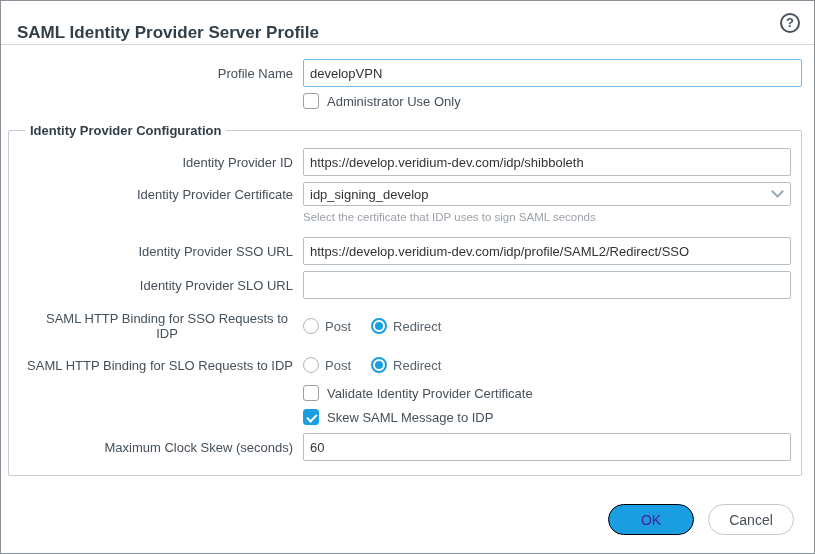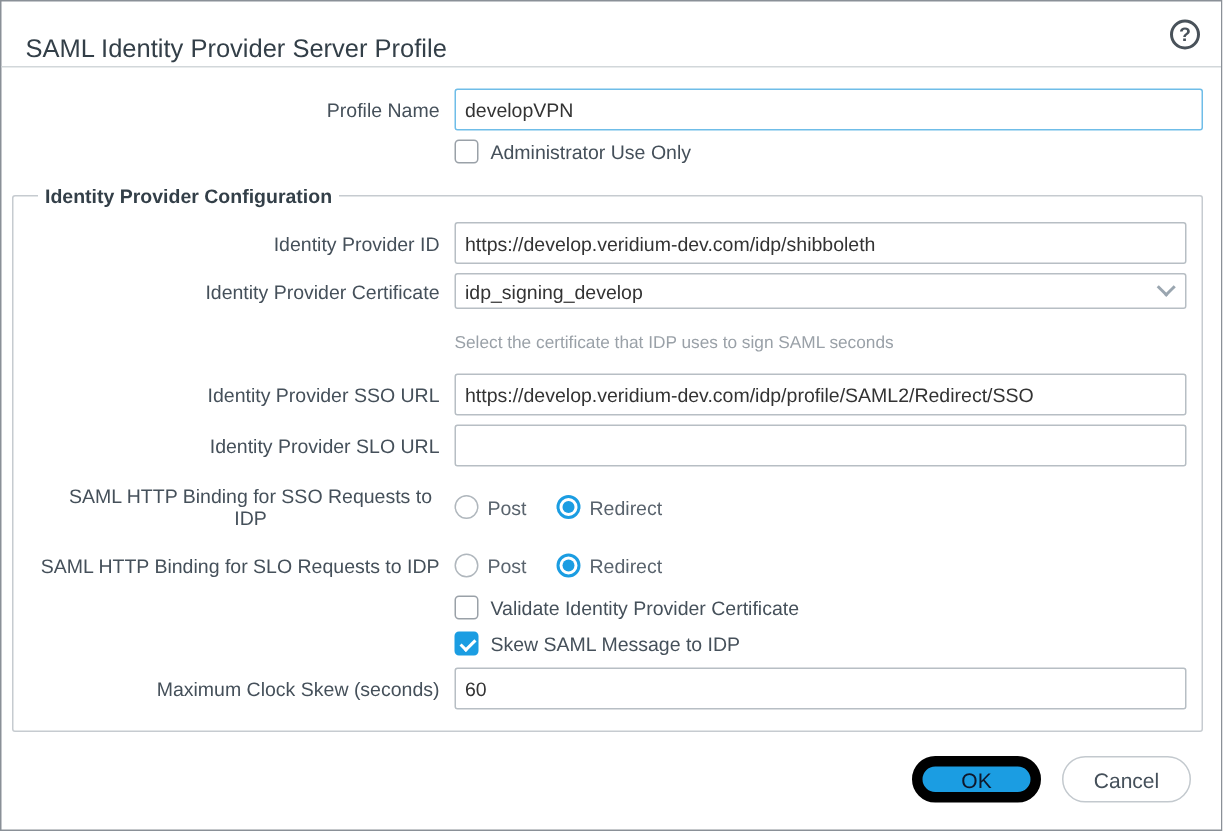--- a/index.html
+++ b/index.html
@@ -13,21 +13,21 @@
     border: 1px solid #8a9097;
     background: #fff;
     display: flex; flex-direction: column;
   }
   .titlebar {
     height: 44px; flex: 0 0 44px;
     display: flex; align-items: center; justify-content: space-between;
     padding: 0 14px 0 16px;
     border-bottom: 1px solid #d2d7da;
   }
-  .title { font-size: 17px; font-weight: 400; color: #333f48; margin-top: 20px; }
+  .title { font-size: 17px; font-weight: 700; color: #333f48; margin-top: 20px; }
   .help-btn {
     width: 20px; height: 20px; border-radius: 50%;
     border: 2px solid #49525a; color: #49525a;
     font-size: 13px; font-weight: bold;
     display: flex; align-items: center; justify-content: center;
     cursor: pointer;
   }
   .body {
     flex: 1; display: flex; flex-direction: column;
     padding: 14px 12px 18px 7px;
@@ -111,21 +111,21 @@
     gap: 14px; padding-right: 8px;
   }
   .btn {
     min-width: 86px; height: 31px; border-radius: 16px;
     font-family: "Liberation Sans", "DejaVu Sans", sans-serif;
     font-size: 14px; cursor: pointer;
     display: flex; align-items: center; justify-content: center;
     padding: 0 20px;
   }
   .btn.primary {
-    background: #1b9de2; border: 7px solid #000000; color: #0f172a;
+    background: #1b9de2; border: 1px solid #000000; color: #4c1d95;
   }
   .btn.secondary {
     background: #fff; border: 1px solid #c3c9ce; color: #45505a;
   }
 </style>
 </head>
 <body>
 
 <div class="dialog">
 
@@ -150,21 +150,21 @@
     </div>
 
     <fieldset>
       <legend>Identity Provider Configuration</legend>
 
       <div class="row">
         <div class="label">Identity Provider ID</div>
         <input class="input" value="https://develop.veridium-dev.com/idp/shibboleth" style="">
       </div>
 
-      <div class="row" style="margin-bottom:14px">
+      <div class="row" style="margin-bottom:2px">
         <div class="label">Identity Provider Certificate</div>
         <div class="select">
           <span>idp_signing_develop</span>
           <span class="chevron"></span>
         </div>
       </div>
 
       <div class="row" style="margin-bottom:0">
         <div class="label"></div>
         <div class="hint">Select the certificate that IDP uses to sign SAML seconds</div>

